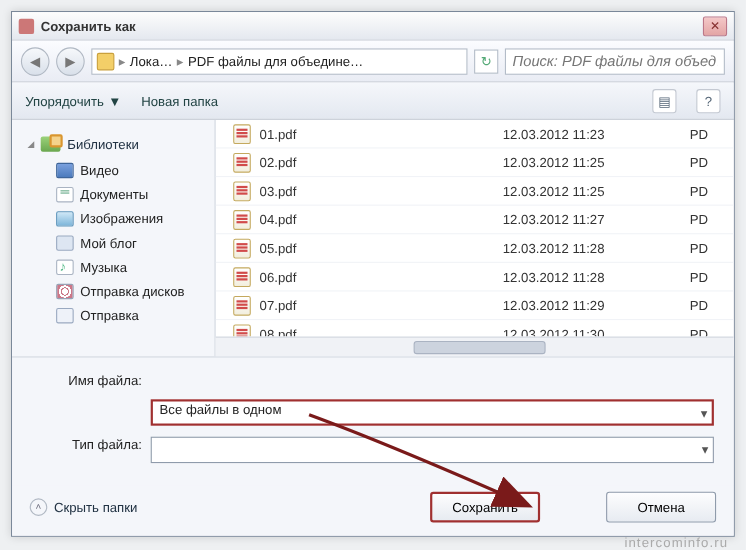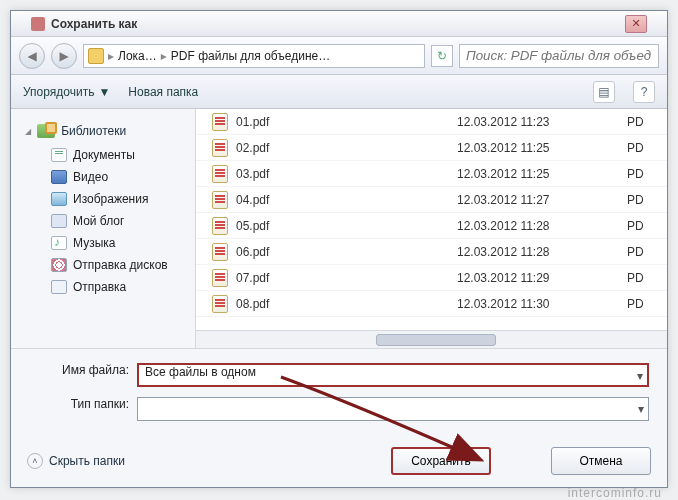--- a/index.html
+++ b/index.html
@@ -20,21 +20,21 @@
     box-shadow: 0 0 8px rgba(0,0,0,0.15);
     display: flex;
     flex-direction: column;
   }
   .titlebar {
     height: 26px;
     background: linear-gradient(#fdfdfd, #e4e8ef);
     border-bottom: 1px solid #c8ccd4;
     display: flex;
     align-items: center;
-    padding: 0 20px;
+    padding: 0 6px;
     gap: 6px;
     justify-content: space-between;
   }
   .title-icon { width: 14px; height: 14px; background: #c77; border-radius: 2px; }
   .title-text { flex: 1; color: #333; font-weight: bold; font-size: 12px; }
   .title-close {
     width: 22px; height: 18px;
     background: linear-gradient(#f4c8c8,#e3a5a5);
     border: 1px solid #b78;
     border-radius: 2px;
@@ -171,21 +171,21 @@
     margin-bottom:10px;
   }
   .form-lbl{width:100px;text-align:right;color:#222;}
   .form-field{flex:1;}
   .cmb{
     width:100%;height:24px;
     background:#fff;border:1px solid #8f9bab;
     padding:0 20px 0 6px;color:#222;
     position:relative;
   }
-  .cmb-hl{border:2px solid #a03030 !important;}
+  .cmb-hl{border:2px solid #a03030 !important;margin-top:24px;}
   .cmb-arrow{position:absolute;right:4px;top:4px;color:#555;}
   .footer{
     display:flex;align-items:center;gap:12px;
     padding:6px 16px 12px 16px;
     background:#f4f6fa;
   }
   .hide-link{display:flex;align-items:center;gap:6px;color:#234;cursor:pointer;}
   .hide-chevron{width:16px;height:16px;border:1px solid #b0b8c3;border-radius:50%;display:flex;align-items:center;justify-content:center;color:#667;font-size:9px;}
   .footer-spacer{flex:1;}
   .btn{
@@ -247,26 +247,26 @@
 
     <div class="sidebar">
       <div class="sb-group">
         <div class="sb-lib">
           <span style="color:#888;font-size:8px">◢</span>
           <span class="sb-lib-icon"></span>
           <span>Библиотеки</span>
         </div>
         <div id="sb-items">
             <div class="sb-item">
+              <span class="sb-icon ic-video"></span>
+              <span>Видео</span>
+            </div>
+            <div class="sb-item">
               <span class="sb-icon ic-doc"></span>
               <span>Документы</span>
-            </div>
-            <div class="sb-item">
-              <span class="sb-icon ic-video"></span>
-              <span>Видео</span>
             </div>
             <div class="sb-item">
               <span class="sb-icon ic-img"></span>
               <span>Изображения</span>
             </div>
             <div class="sb-item">
               <span class="sb-icon ic-blog"></span>
               <span>Мой блог</span>
             </div>
             <div class="sb-item">
@@ -347,21 +347,21 @@
     <div class="form-row">
       <span class="form-lbl">Имя файла:</span>
       <div class="form-field" style="position:relative">
         <div class="cmb cmb-hl">
           <span>Все файлы в одном</span>
           <span class="cmb-arrow">▾</span>
         </div>
       </div>
     </div>
     <div class="form-row">
-      <span class="form-lbl">Тип папки:</span>
+      <span class="form-lbl">Тип файла:</span>
       <div class="form-field" style="position:relative">
         <div class="cmb">
           <span class="cmb-arrow">▾</span>
         </div>
       </div>
     </div>
   </div>
 
   <div class="footer">
     <span class="hide-link">

